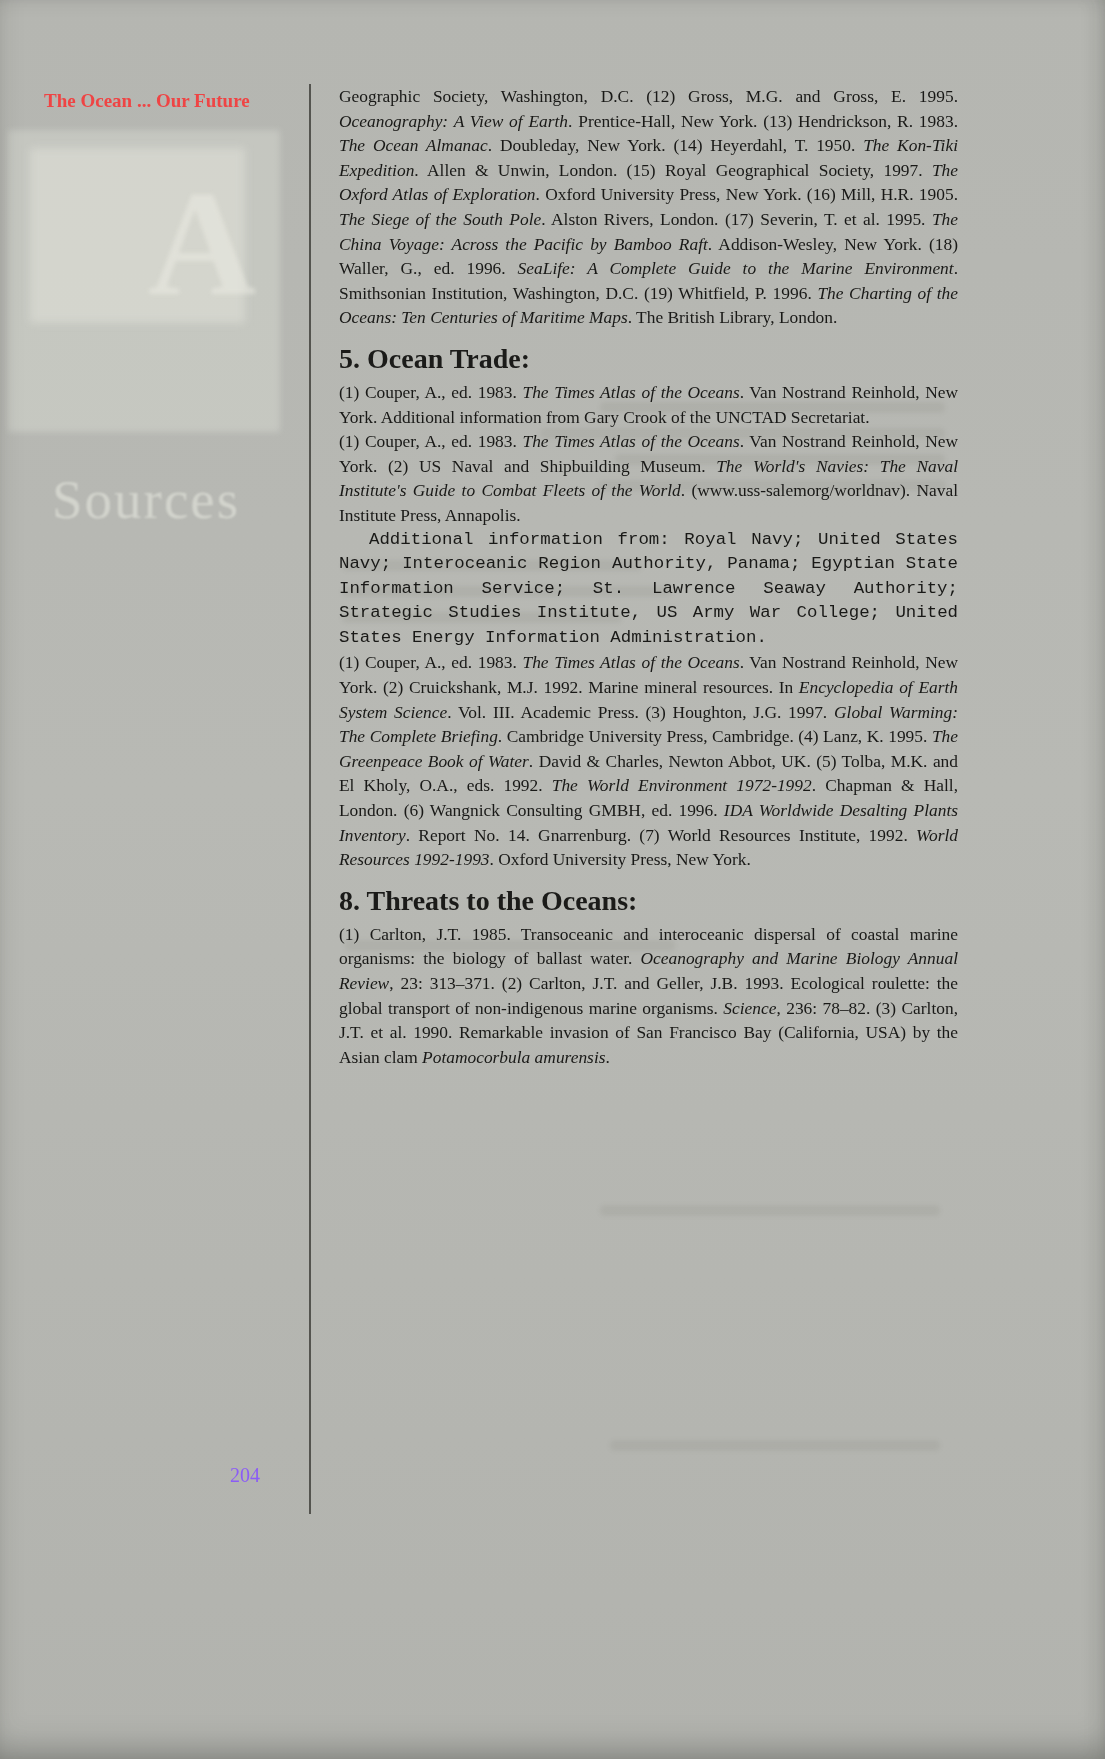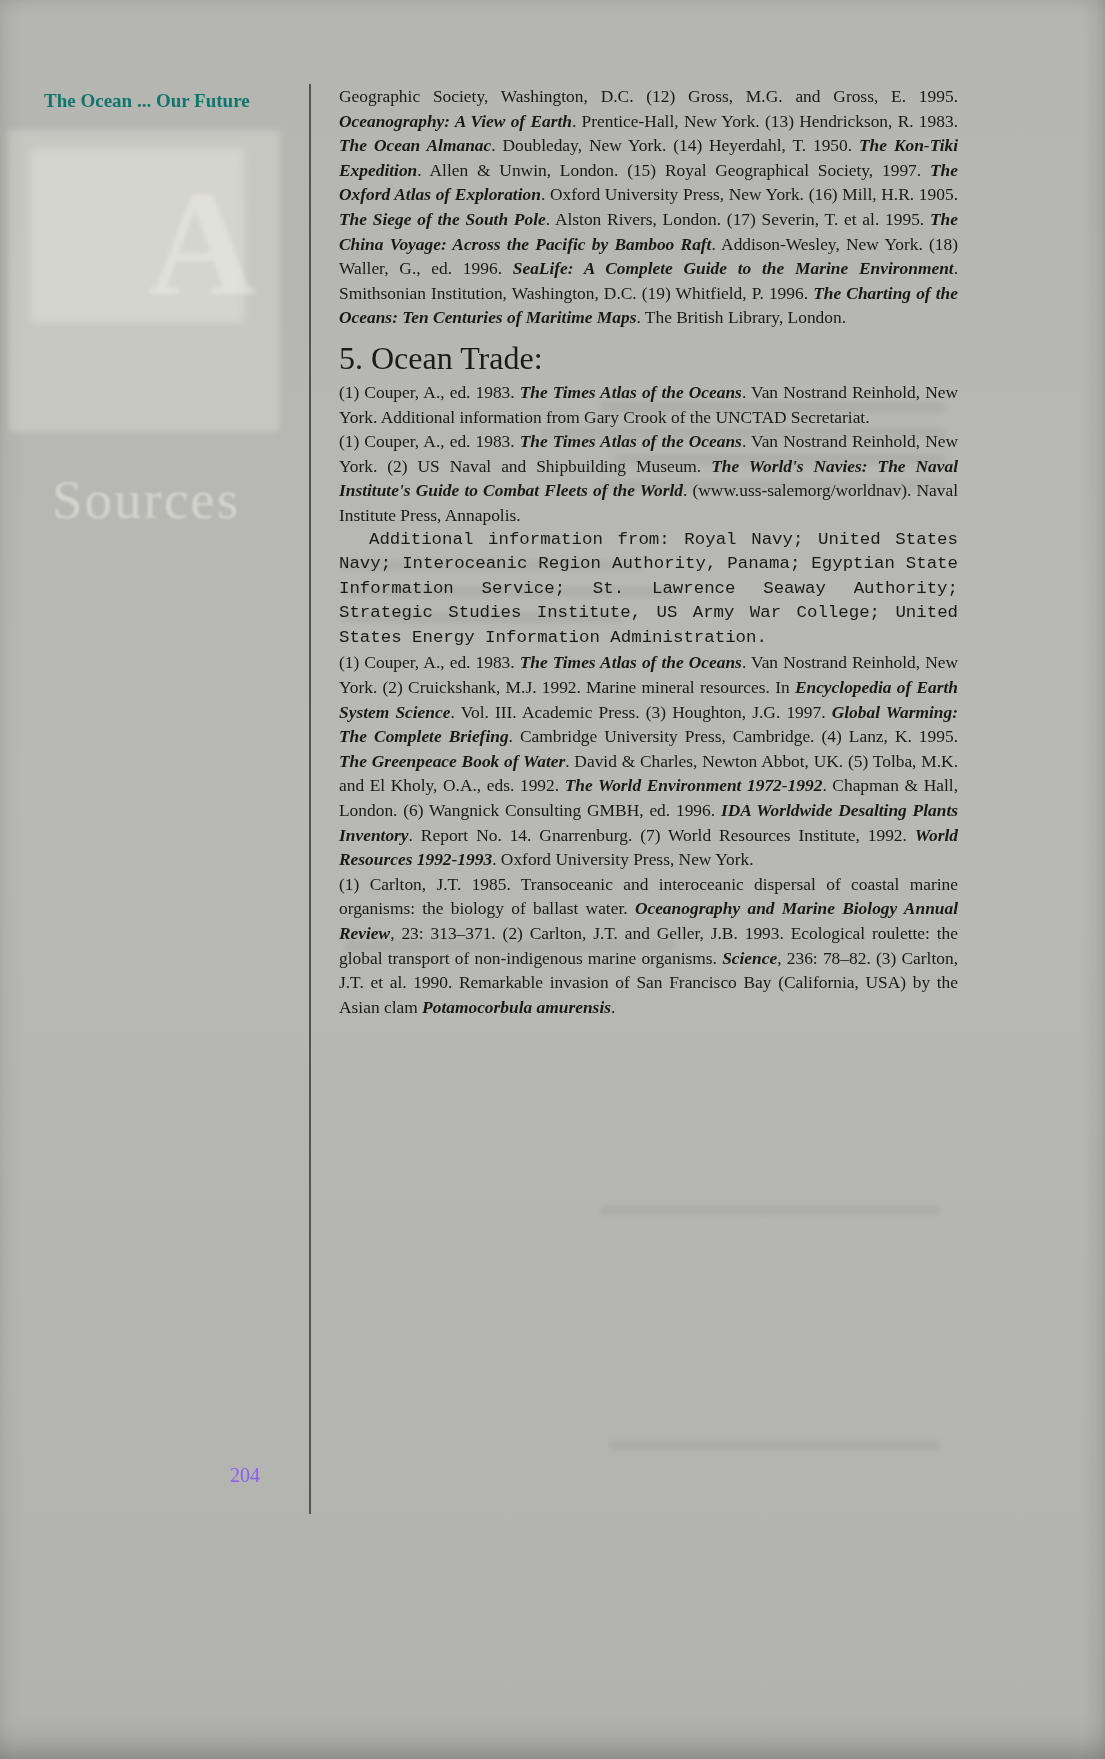--- a/index.html
+++ b/index.html
@@ -39,43 +39,43 @@
   }
 
   
   .bleed-bar {
     position: absolute; height: 11px; border-radius: 5px;
     background: rgba(70,70,62,0.07); filter: blur(2px); pointer-events: none;
   }
 
   .running-header {
     position: absolute; left: 44px; top: 90px; width: 250px;
-    font-size: 19px; font-weight: bold; color: #0f766e;
+    font-size: 19px; font-weight: bold; color: #ef4444;
   }
   .vrule {
     position: absolute; left: 309px; top: 84px; width: 2px; height: 1430px;
     background: #54544f;
   }
   .page-number {
     position: absolute; left: 230px; top: 1464px; width: 50px;
     font-size: 20px; color: #8b5cf6;
   }
 
   .text-column {
     position: absolute; left: 339px; top: 84px; width: 619px;
     font-size: 17.4px; line-height: 24.6px;
     text-align: justify; color: #191917;
   }
   .text-column p.para { margin: 0; }
   .text-column p.para.indent { text-indent: 30px; font-family: Liberation Mono, monospace; }
   .sec-heading {
-    font-size: 32px; line-height: 29px; font-weight: normal;
+    font-size: 28px; line-height: 29px; font-weight: bold;
     margin: 14px 0 7px 0; text-align: left; color: #1b1b19;
   }
-  .text-column i { font-style: italic; font-weight: bold; }
+  .text-column i { font-style: italic; }
 </style>
 </head>
 <body>
 
 <div class="page">
 
   <div class="ghost-block"></div>
   <div class="ghost-block-inner"></div>
   <div class="ghost-letter">A</div>
   <div class="ghost-sources">Sources</div>
@@ -95,16 +95,17 @@
   <div class="vrule"></div>
   <div class="page-number">204</div>
 
   <div class="text-column">
       <p class="para"><span>Geographic Society, Washington, D.C. (12) Gross, M.G. and Gross, E. 1995. </span><i>Oceanography: A View of Earth</i><span>. Prentice-Hall, New York. (13) Hendrickson, R. 1983. </span><i>The Ocean Almanac</i><span>. Doubleday, New York. (14) Heyerdahl, T. 1950. </span><i>The Kon-Tiki Expedition</i><span>. Allen &amp; Unwin, London. (15) Royal Geographical Society, 1997. </span><i>The Oxford Atlas of Exploration</i><span>. Oxford University Press, New York. (16) Mill, H.R. 1905. </span><i>The Siege of the South Pole</i><span>. Alston Rivers, London. (17) Severin, T. et al. 1995. </span><i>The China Voyage: Across the Pacific by Bamboo Raft</i><span>. Addison-Wesley, New York. (18) Waller, G., ed. 1996. </span><i>SeaLife: A Complete Guide to the Marine Environment</i><span>. Smithsonian Institution, Washington, D.C. (19) Whitfield, P. 1996. </span><i>The Charting of the Oceans: Ten Centuries of Maritime Maps</i><span>. The British Library, London.</span></p>
       <div class="sec-heading">5. Ocean Trade:</div>
       <p class="para"><span>(1) Couper, A., ed. 1983. </span><i>The Times Atlas of the Oceans</i><span>. Van Nostrand Reinhold, New York. Additional information from Gary Crook of the UNCTAD Secretariat.</span></p>
       <p class="para"><span>(1) Couper, A., ed. 1983. </span><i>The Times Atlas of the Oceans</i><span>. Van Nostrand Reinhold, New York. (2) US Naval and Shipbuilding Museum. </span><i>The World's Navies: The Naval Institute's Guide to Combat Fleets of the World</i><span>. (www.uss-salemorg/worldnav). Naval Institute Press, Annapolis.</span></p>
       <p class="para indent"><span>Additional information from: Royal Navy; United States Navy; Interoceanic Region Authority, Panama; Egyptian State Information Service; St. Lawrence Seaway Authority; Strategic Studies Institute, US Army War College; United States Energy Information Administration.</span></p>
       <p class="para"><span>(1) Couper, A., ed. 1983. </span><i>The Times Atlas of the Oceans</i><span>. Van Nostrand Reinhold, New York. (2) Cruickshank, M.J. 1992. Marine mineral resources. In </span><i>Encyclopedia of Earth System Science</i><span>. Vol. III. Academic Press. (3) Houghton, J.G. 1997. </span><i>Global Warming: The Complete Briefing</i><span>. Cambridge University Press, Cambridge. (4) Lanz, K. 1995. </span><i>The Greenpeace Book of Water</i><span>. David &amp; Charles, Newton Abbot, UK. (5) Tolba, M.K. and El Kholy, O.A., eds. 1992. </span><i>The World Environment 1972-1992</i><span>. Chapman &amp; Hall, London. (6) Wangnick Consulting GMBH, ed. 1996. </span><i>IDA Worldwide Desalting Plants Inventory</i><span>. Report No. 14. Gnarrenburg. (7) World Resources Institute, 1992. </span><i>World Resources 1992-1993</i><span>. Oxford University Press, New York.</span></p>
+      <div class="sec-heading">8. Threats to the Oceans:</div>
       <p class="para"><span>(1) Carlton, J.T. 1985. Transoceanic and interoceanic dispersal of coastal marine organisms: the biology of ballast water. </span><i>Oceanography and Marine Biology Annual Review</i><span>, 23: 313–371. (2) Carlton, J.T. and Geller, J.B. 1993. Ecological roulette: the global transport of non-indigenous marine organisms. </span><i>Science</i><span>, 236: 78–82. (3) Carlton, J.T. et al. 1990. Remarkable invasion of San Francisco Bay (California, USA) by the Asian clam </span><i>Potamocorbula amurensis</i><span>.</span></p>
     </div>
 
 </div>
 
 </body></html>

